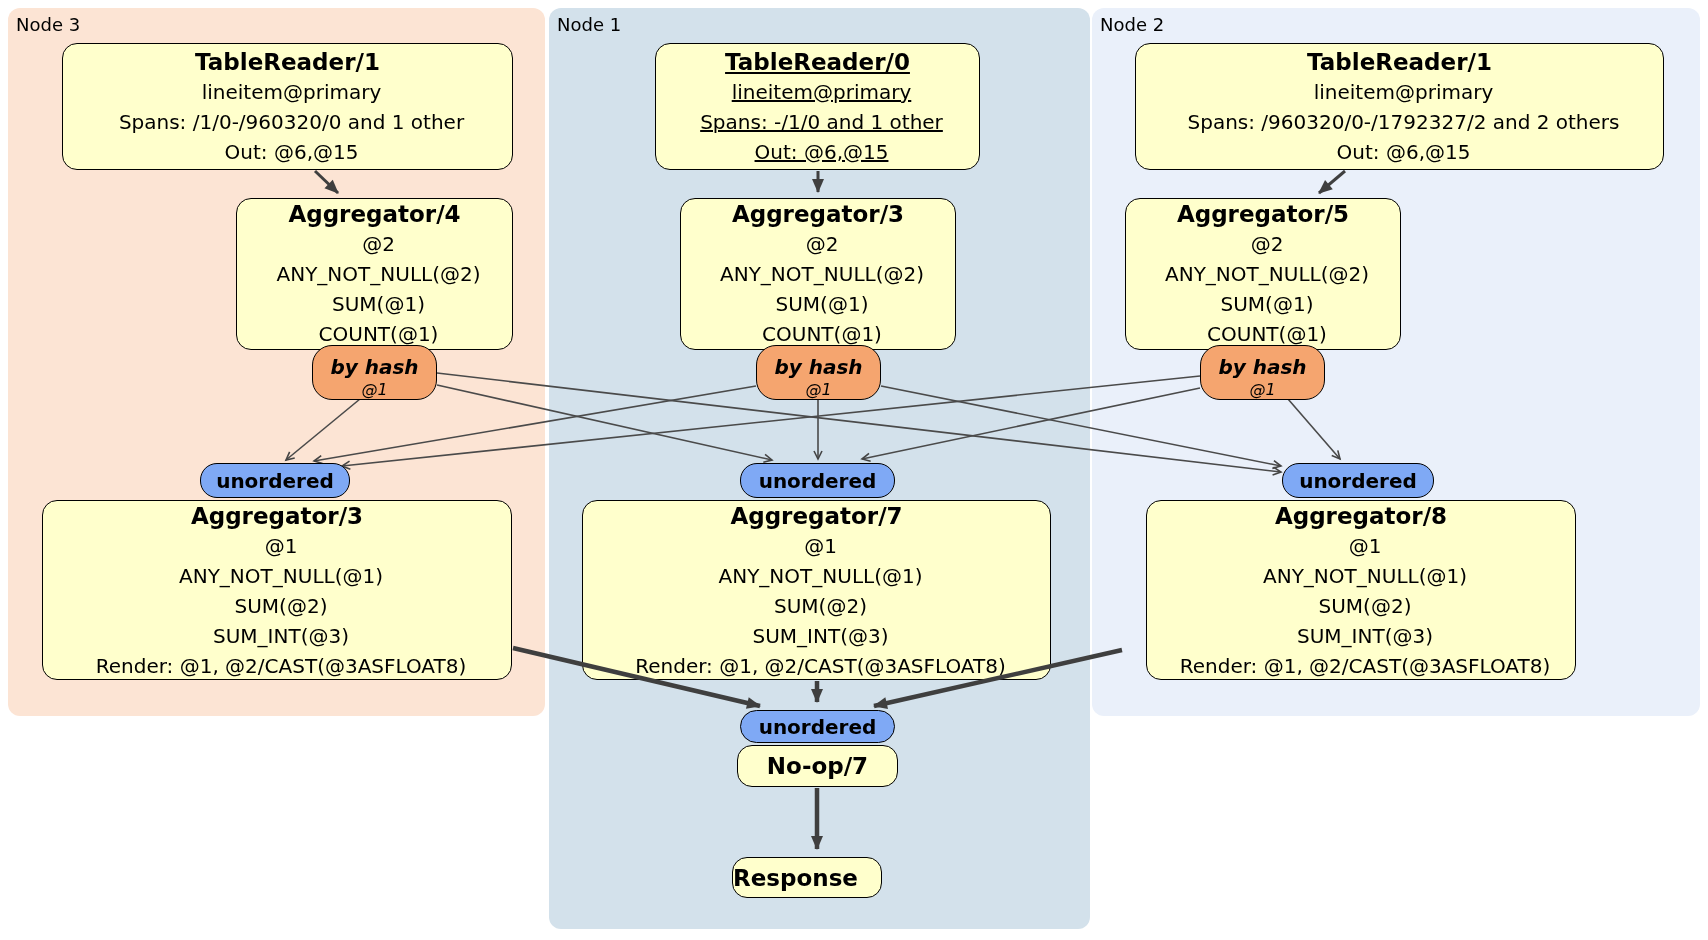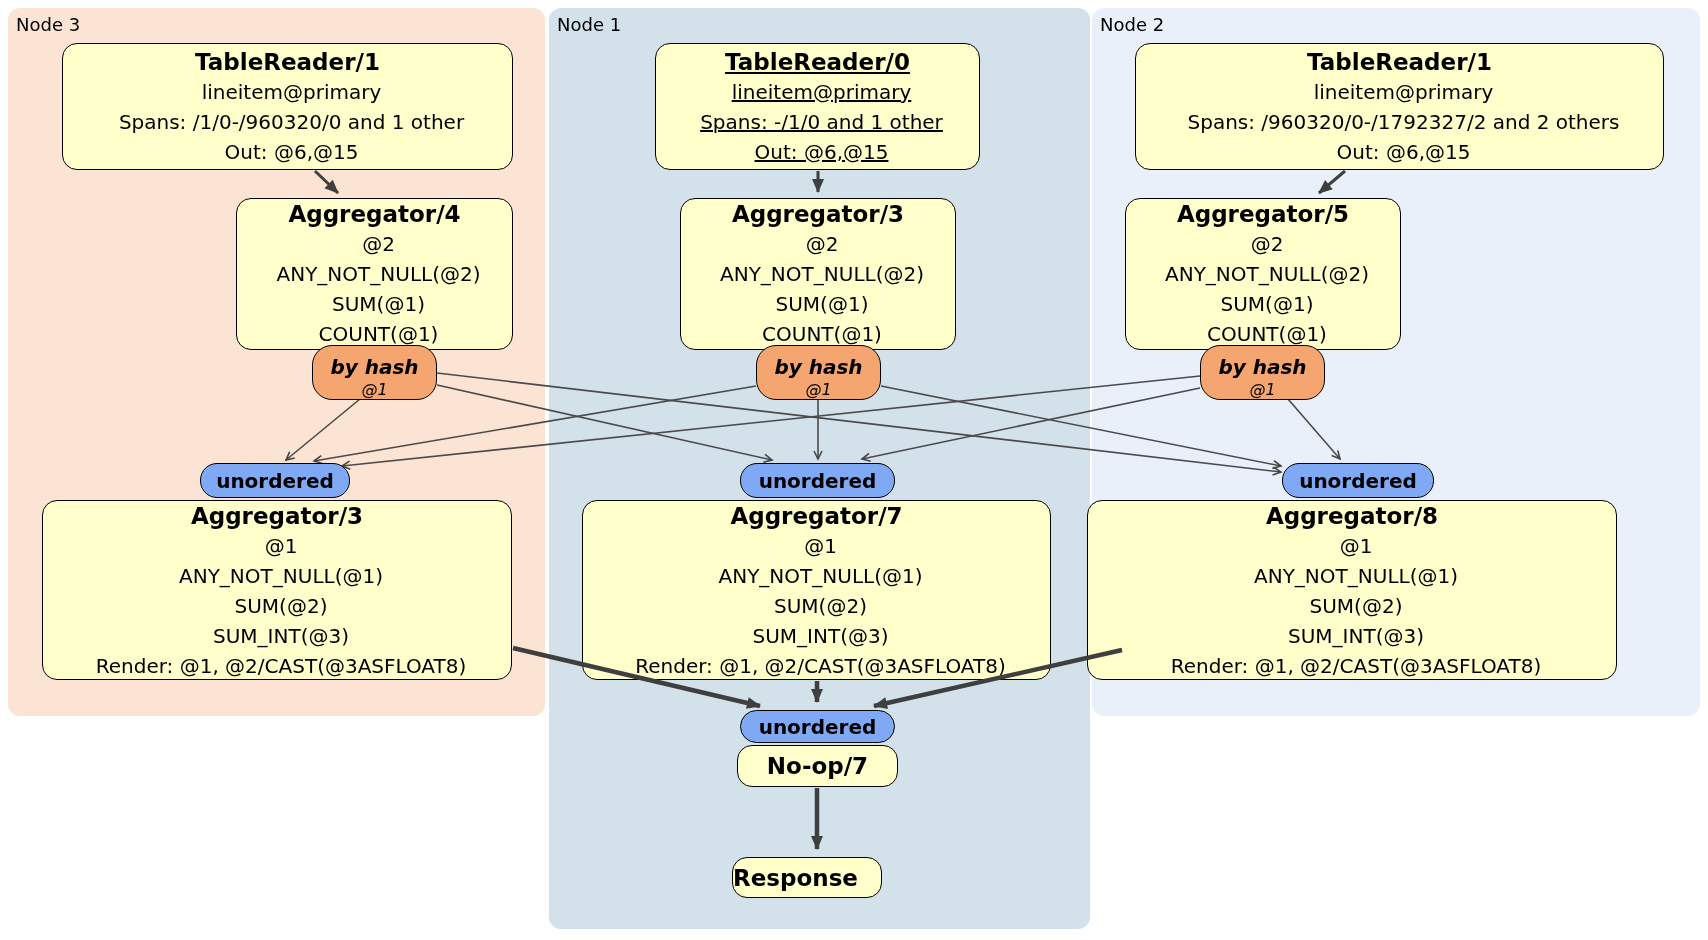--- a/index.html
+++ b/index.html
@@ -27,21 +27,21 @@
   .box.pad{padding-top:3px;}
 
   #b-tr1{left:62px;top:43px;width:451px;height:127px;}
   #b-tr0{left:655px;top:43px;width:325px;height:127px;text-decoration:underline;}
   #b-tr2{left:1135px;top:43px;width:529px;height:127px;}
   #b-agg4{left:236px;top:198px;width:277px;height:152px;}
   #b-agg3{left:680px;top:198px;width:276px;height:152px;}
   #b-agg5{left:1125px;top:198px;width:276px;height:152px;}
   #b-agg7{left:42px;top:500px;width:470px;height:180px;}
   #b-agg6{left:582px;top:500px;width:469px;height:180px;}
-  #b-agg8{left:1087px;top:500px;width:530px;height:180px;}
+  #b-agg8{left:1146px;top:500px;width:430px;height:180px;}
   #b-noop{left:737px;top:745px;width:161px;height:42px;display:flex;align-items:center;justify-content:center;}
   #b-resp{left:732px;top:857px;width:150px;height:41px;display:flex;align-items:center;}
   #b-noop .t,#b-resp .t{line-height:normal;}
 
   .hash{
     position:absolute;background:var(--hash-router-bg,#f5a56f);
     border:1.6px solid #000;border-radius:20px;z-index:3;
     text-align:center;box-sizing:border-box;padding-top:8px;font-style:italic;
   }
   .hash .hl{font-size:20px;font-weight:bold;line-height:26px;}

